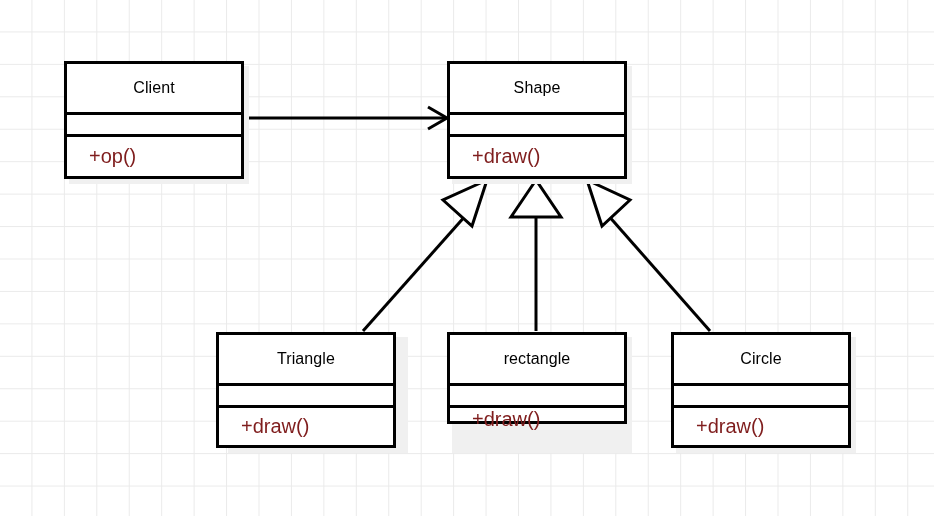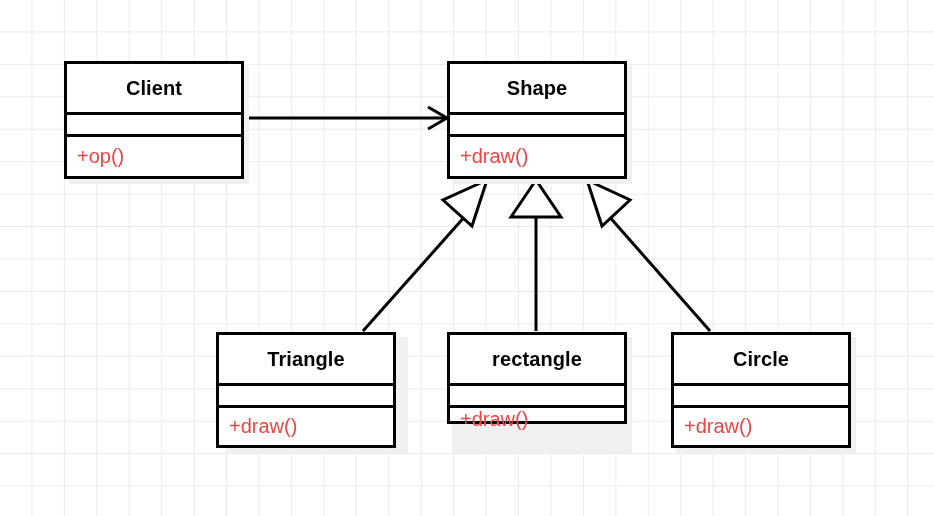--- a/index.html
+++ b/index.html
@@ -48,40 +48,40 @@
     background: #f0f0f0;
     z-index: 1;
   }
 
   .uml-name {
     flex: 0 0 auto;
     height: 48px;
     display: flex;
     align-items: center;
     justify-content: center;
-    font-size: 20px;
-    font-weight: bold;
+    font-size: 16px;
+    font-weight: normal;
     color: #000000;
     letter-spacing: 0.1px;
   }
 
   .uml-attrs {
     flex: 0 0 auto;
     height: 19px;
     border-top: 3px solid #000000;
   }
 
   .uml-ops {
     flex: 1 1 auto;
     border-top: 3px solid #000000;
     display: flex;
     align-items: center;
-    padding-left: 10px;
+    padding-left: 22px;
     font-size: 20px;
-    color: #ef4444;
+    color: #7f1d1d;
   }
 
   .uml-op-line {
     white-space: nowrap;
   }
 </style>
 </head>
 <body>
 
 <div id="canvas">

